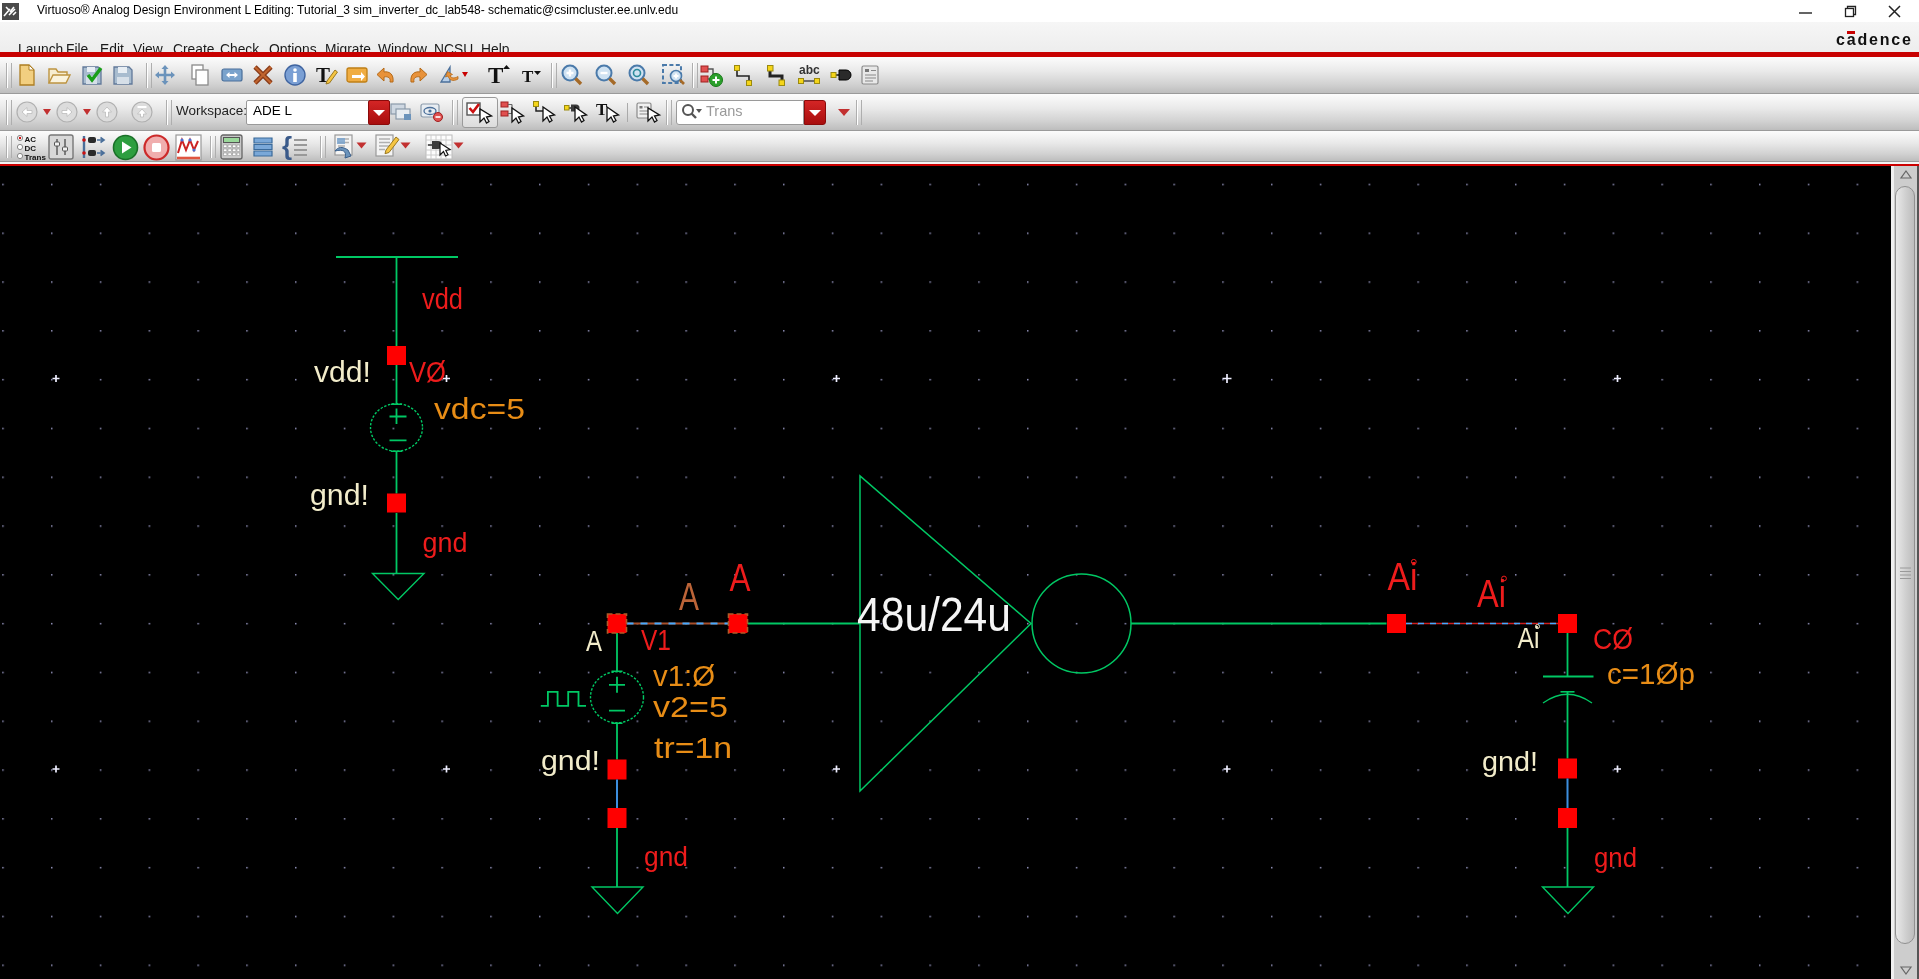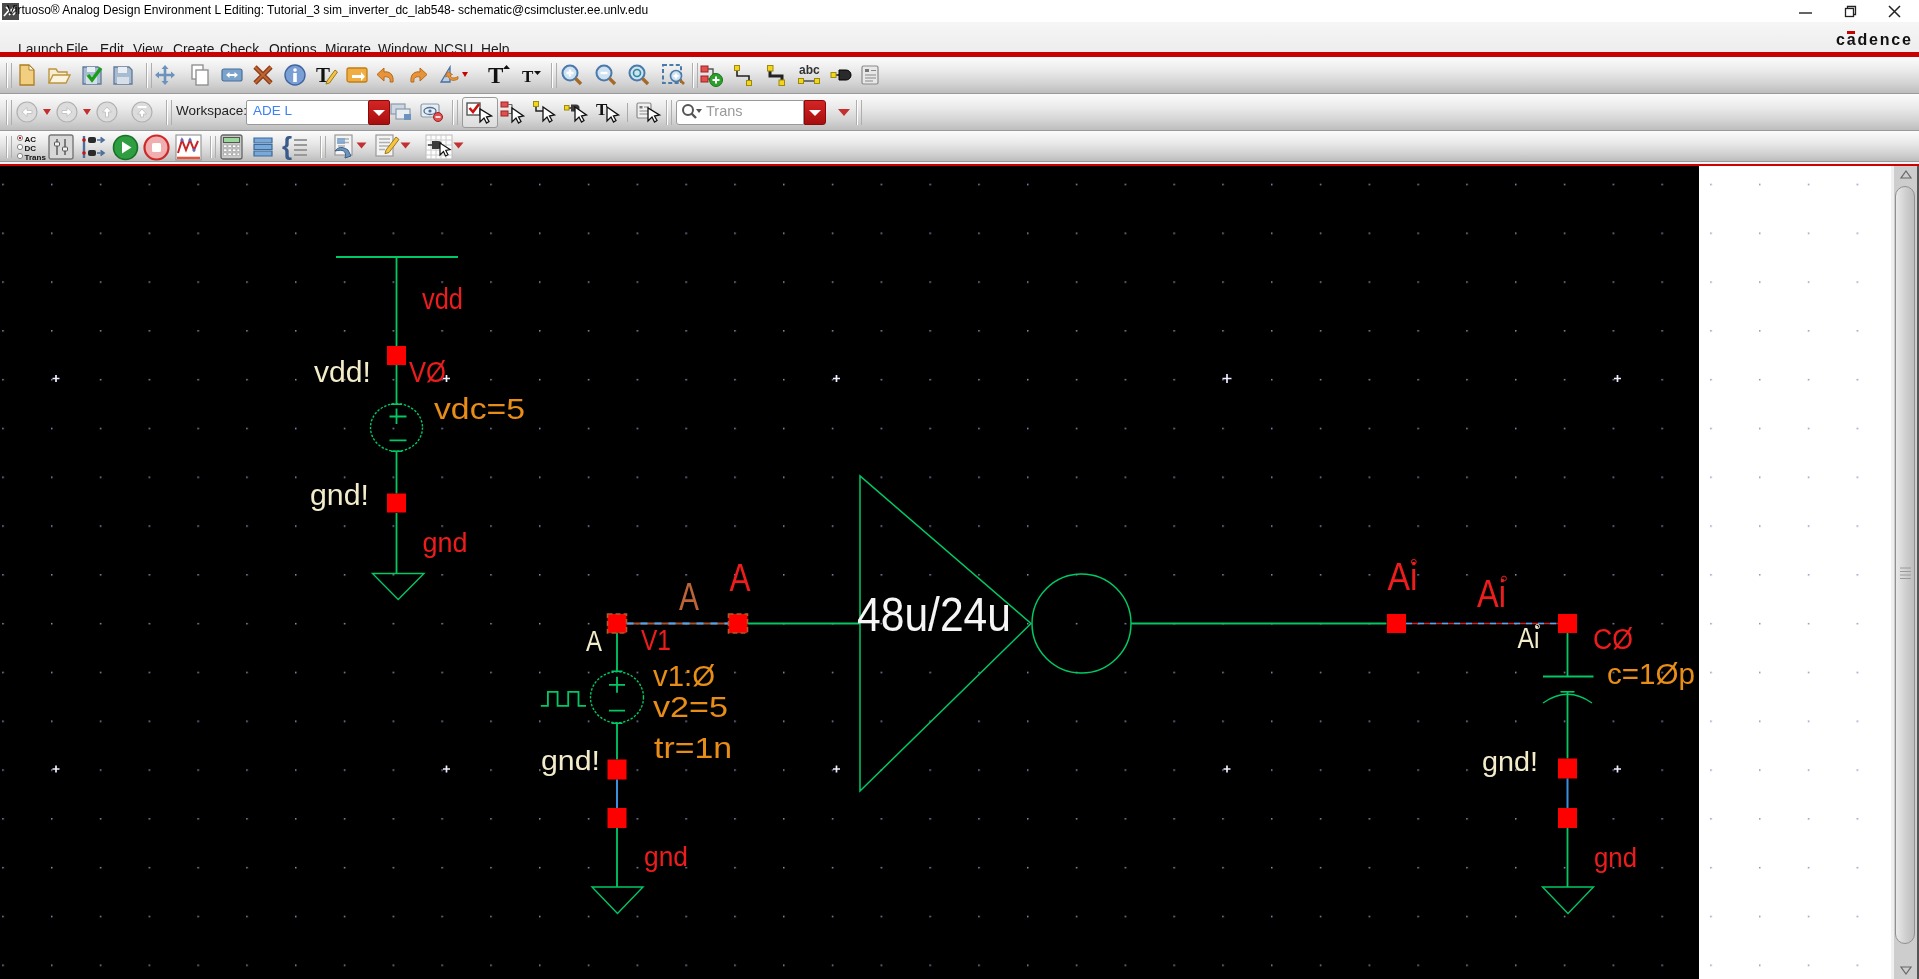--- a/index.html
+++ b/index.html
@@ -2,35 +2,35 @@
 <html><head>
 <meta charset="utf-8">
 <style>
   * { margin:0; padding:0; box-sizing:border-box; }
   html,body { width:1919px; height:979px; overflow:hidden; background:#fff;
     font-family:"Liberation Sans", sans-serif; }
   #page { position:absolute; left:0; top:0; width:1919px; height:979px; }
   .abs { position:absolute; }
   
   #titlebar { left:0; top:0; width:1919px; height:22px; background:#ffffff; }
-  #title-txt { left:7px; top:3px; font-size:12px; color:#000; }
+  #title-txt { left:37px; top:3px; font-size:12px; color:#000; }
   
   #menubar { left:0; top:22px; width:1919px; height:30px;
      background:linear-gradient(#f6f6f6,#ededed); font-size:13.8px; color:#1a1a1a; }
   .mi { position:absolute; top:20px; }
   .ic { position:absolute; }
   #redbar { left:0; top:52px; width:1919px; height:5px; background:#c80101; }
   .trow { left:0; width:1919px; background:linear-gradient(#fcfcfc 0%,#e9e9e9 40%,#d2d2d2 75%,#bdbdbd 100%); border-bottom:1px solid #9a9a9a; }
   #row1 { top:57px; height:37px; }
   #row2 { top:94px; height:37px; }
   #row3 { top:131px; height:31px; }
   #prered { left:0; top:162px; width:1919px; height:2px; background:#f4f4f4; }
   #redline2 { left:0; top:164px; width:1919px; height:2px; background:#cc0101; }
   
-  #canvas-wrap { left:0; top:166px; width:1699px; height:813px; background:#000; }
+  #canvas-wrap { left:0; top:166px; width:1891px; height:813px; background:#000; }
   
   #sbar { left:1891px; top:166px; width:28px; height:813px; background:#cdcdcd; border-left:3px solid #f0f0f0; border-right:2px solid #555; }
   #sthumb { position:absolute; left:1px; top:20px; width:20px; height:758px;
      background:linear-gradient(90deg,#e9e9e9,#cfcfcf 55%,#bdbdbd); border:1px solid #909090; border-radius:10px; }
   .grip { position:absolute; width:6px; border-left:1px solid #aeaeae; border-right:1px solid #aeaeae; box-shadow:inset 1px 0 #fff; }
 </style>
 </head>
 <body>
 <div id="page">
   <div class="abs" id="titlebar">
@@ -212,21 +212,21 @@
       <path d="M12 7 l4.5 5 h-3 v5 h-3 v-5 h-3 z" fill="#fff" stroke="#bbb" stroke-width=".8"></path>
     </svg>
   <svg class="ic" style="left:130px;top:100px" width="24" height="24">
       <circle cx="12" cy="12" r="10" fill="#dcdcdc" stroke="#b0b0b0" stroke-width="1.2"></circle>
       <path d="M7.5 7 h9" stroke="#fff" stroke-width="2"></path>
       <path d="M12 9 l4.5 5 h-3 v3 h-3 v-3 h-3 z" fill="#fff" stroke="#bbb" stroke-width=".8"></path>
     </svg>
   <div class="grip" style="left:166px;top:100px;height:25px"></div>
   <div class="abs" style="left:176px;top:103px;font-size:13.5px;color:#222">Workspace:</div>
   <div class="abs" style="left:246px;top:100px;width:144px;height:25px;background:#fff;border:1px solid #9a9a9a;border-radius:2px"></div>
-  <div class="abs" style="left:253px;top:103px;font-size:13.5px;color:#3b82f6">ADE L</div>
+  <div class="abs" style="left:253px;top:103px;font-size:13.5px;color:#000000">ADE L</div>
   <div class="abs" style="left:368px;top:100px;width:22px;height:25px;background:linear-gradient(#d42525,#a80e0e);border:1px solid #8a0a0a;border-radius:2px"></div>
   <svg class="ic" style="left:372px;top:109px" width="14" height="8">
       <path d="M1 1 h12 l-6 6 z" fill="#fff"></path>
     </svg>
   <svg class="ic" style="left:389px;top:100px" width="24" height="24">
       <rect x="2" y="4" width="14" height="10" fill="#cfd8e2" stroke="#8a9aaa" stroke-width="1.2"></rect>
       <rect x="7" y="9" width="14" height="10" fill="#e8edf2" stroke="#8a9aaa" stroke-width="1.2"></rect>
       <rect x="15" y="14" width="7" height="6" fill="#6b93bb"></rect>
     </svg>
   <svg class="ic" style="left:419px;top:100px" width="26" height="24">

